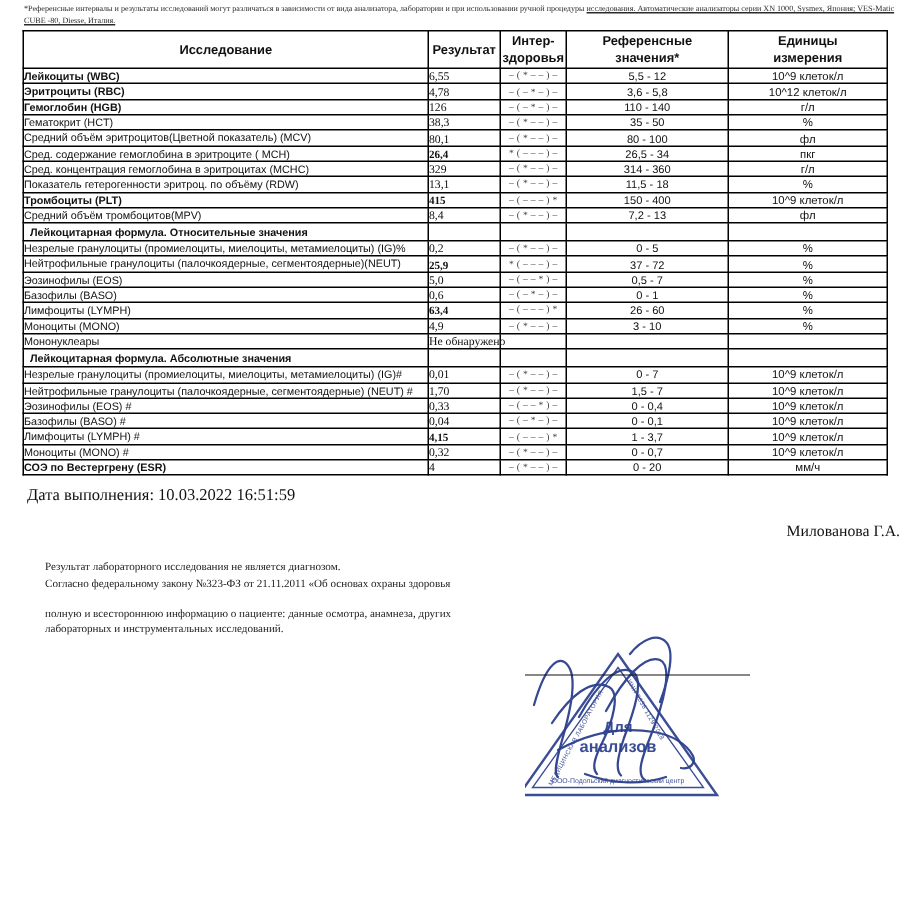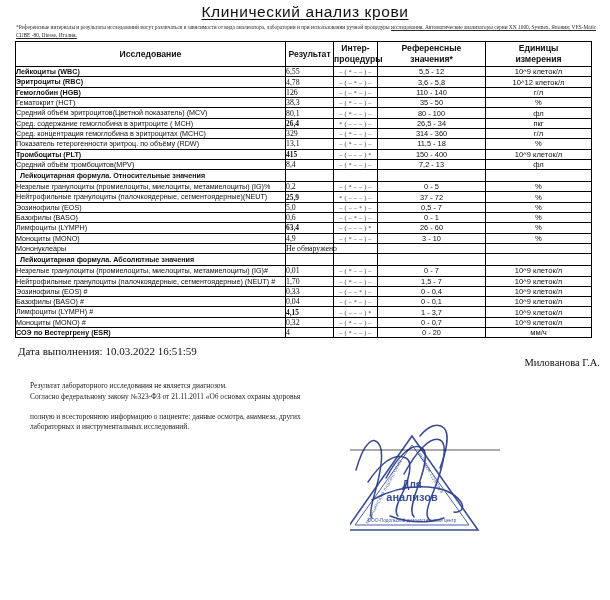--- a/index.html
+++ b/index.html
@@ -123,20 +123,21 @@
   }
 
   
   .footer {
     position: relative;
     margin: 7px 0 0 18px;
   }
   .date-line {
     font-family: "Liberation Serif", serif;
     font-size: 11px;
+    margin-bottom: 13px;
   }
   .doctor-row {
     position: relative;
     height: 18px;
   }
   .doctor-title {
     font-family: "Liberation Serif", serif;
     font-size: 10.5px;
     margin-left: 26px;
   }
@@ -166,42 +167,41 @@
     height: 125px;
     pointer-events: none;
   }
   .sig-stamp svg { display: block; }
 </style>
 </head>
 <body>
 
 <div class="page">
 
-  <div class="doc-title">Клинический  анализ  крови</div>
 
   <div class="footnote">
     <span class="ln1">*Референсные интервалы и результаты исследований могут различаться в зависимости от вида анализатора, лаборатории и при использовании ручной процедуры</span>
     <span class="ln2">исследования. Автоматические анализаторы серии XN 1000, Sysmex, Япония; VES-Matic CUBE -80, Diesse, Италия.</span>
   </div>
 
   <table class="lab">
     <colgroup>
       <col class="c-name">
         <col class="c-res">
         <col class="c-interp">
         <col class="c-ref">
         <col class="c-unit">
     </colgroup>
     <thead>
       <tr>
         <th>Исследование</th>
         <th>Результат</th>
         <th>
           <span>Интер-</span><br>
-          <span>процедуры</span>
+          <span>здоровья</span>
         </th>
         <th>
           <span>Референсные</span><br>
           <span>значения*</span>
         </th>
         <th>
           <span>Единицы</span><br>
           <span>измерения</span>
         </th>
       </tr>

